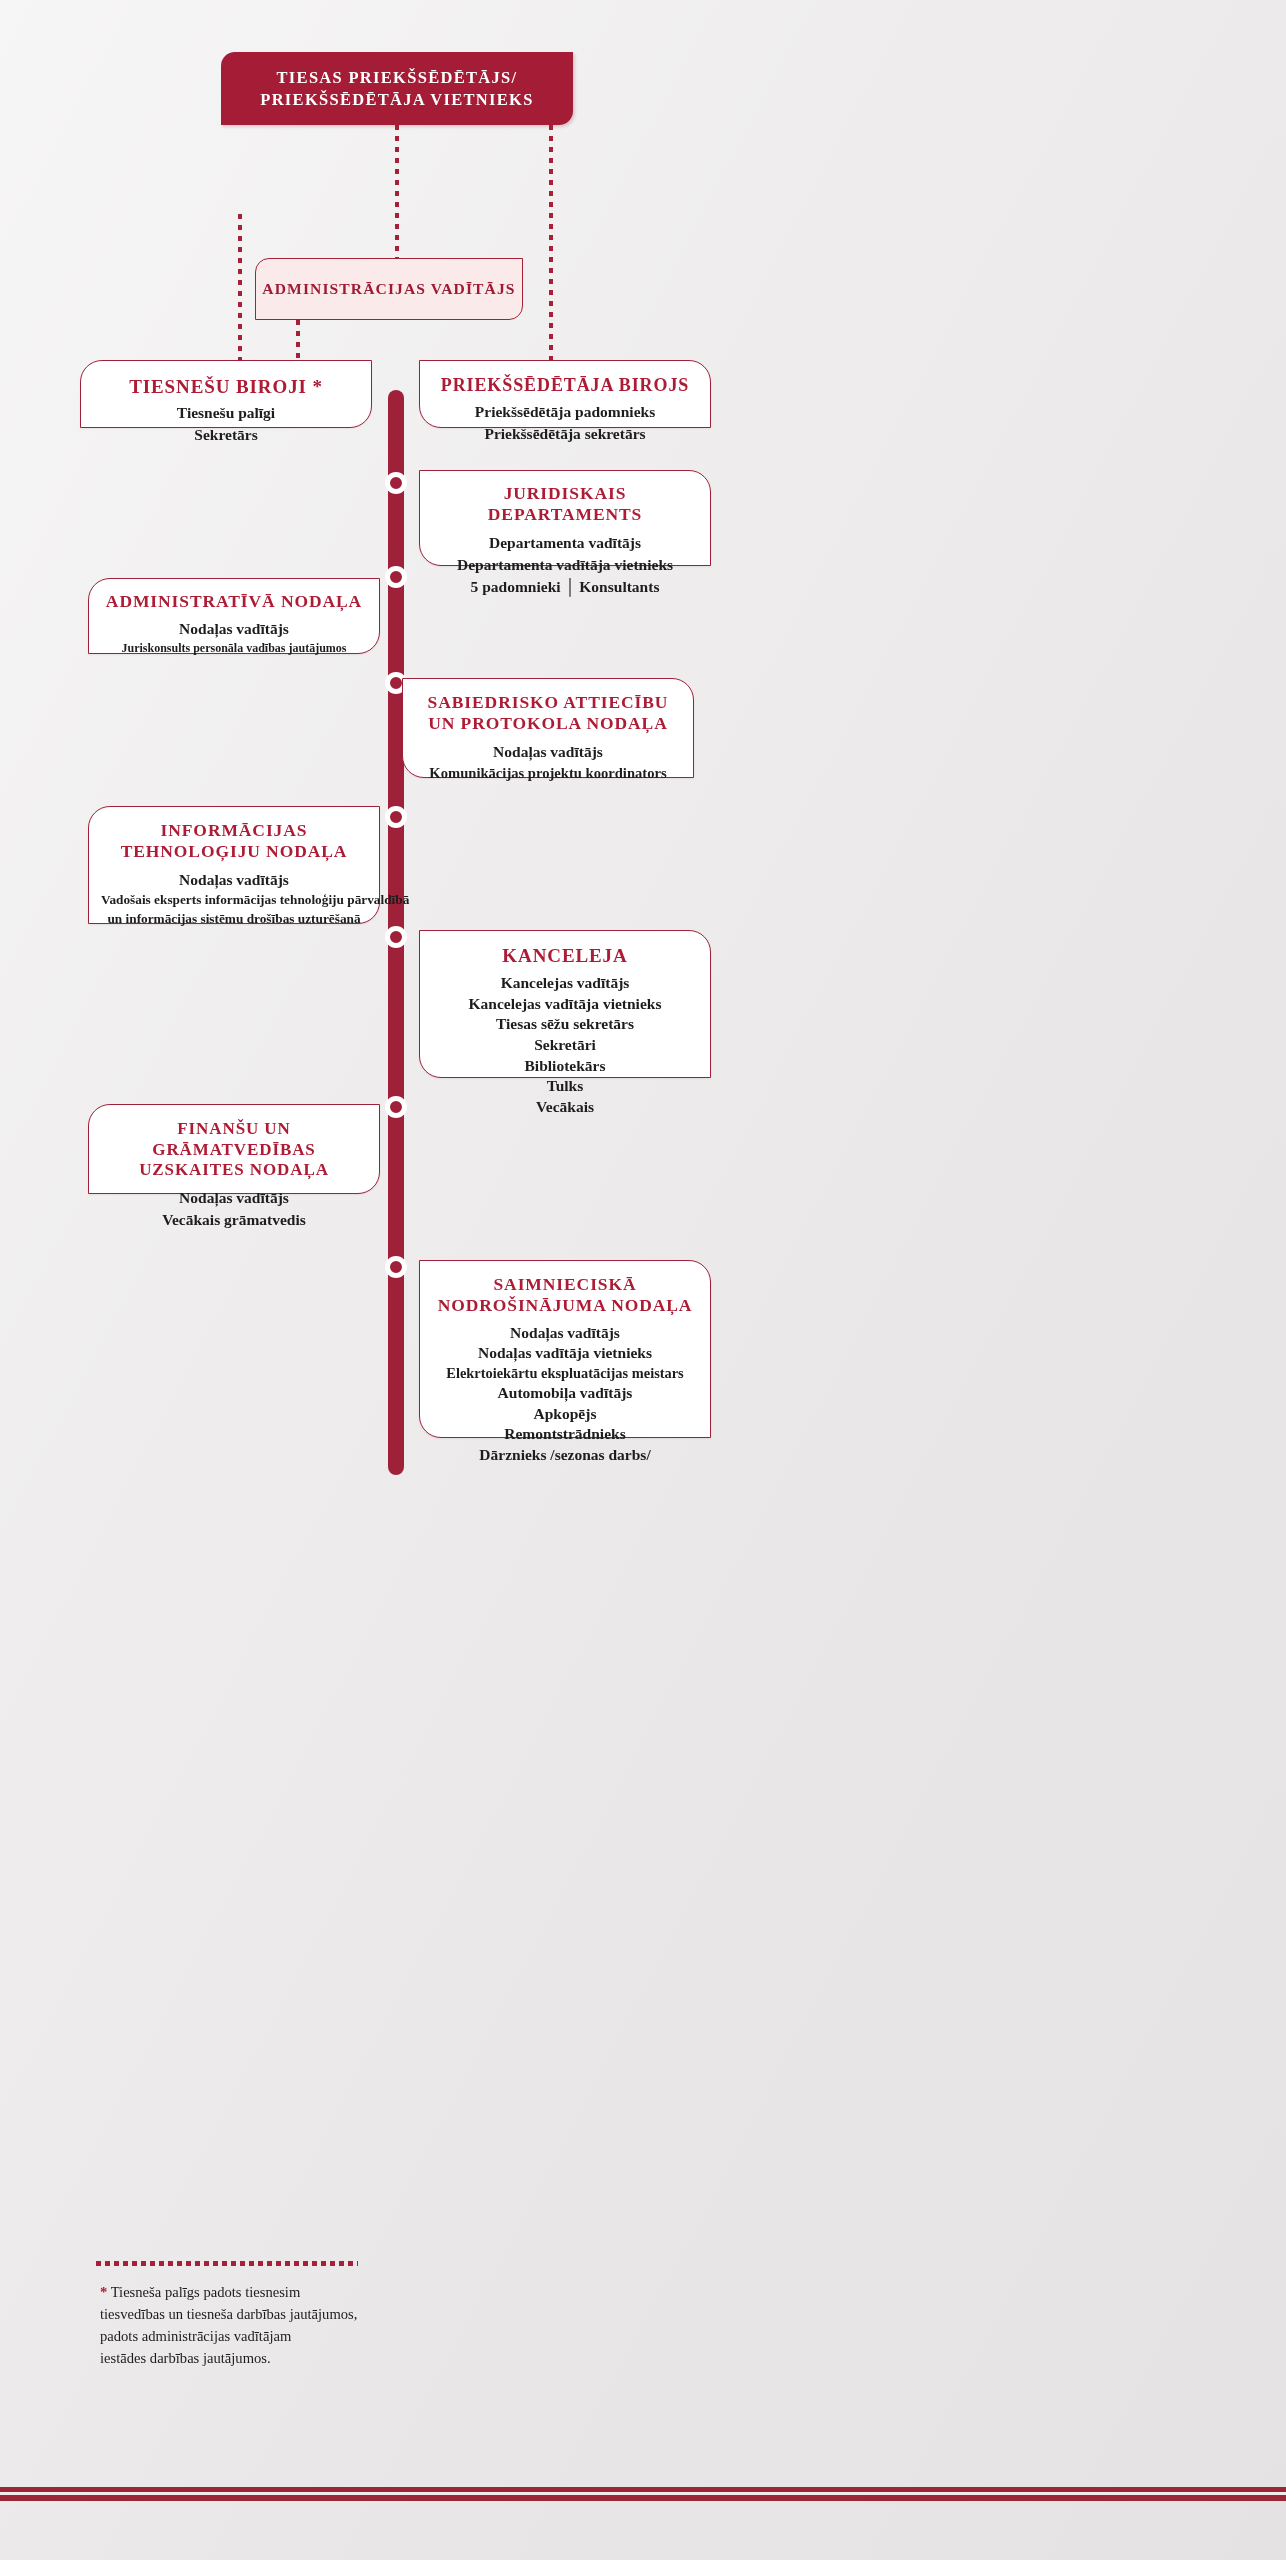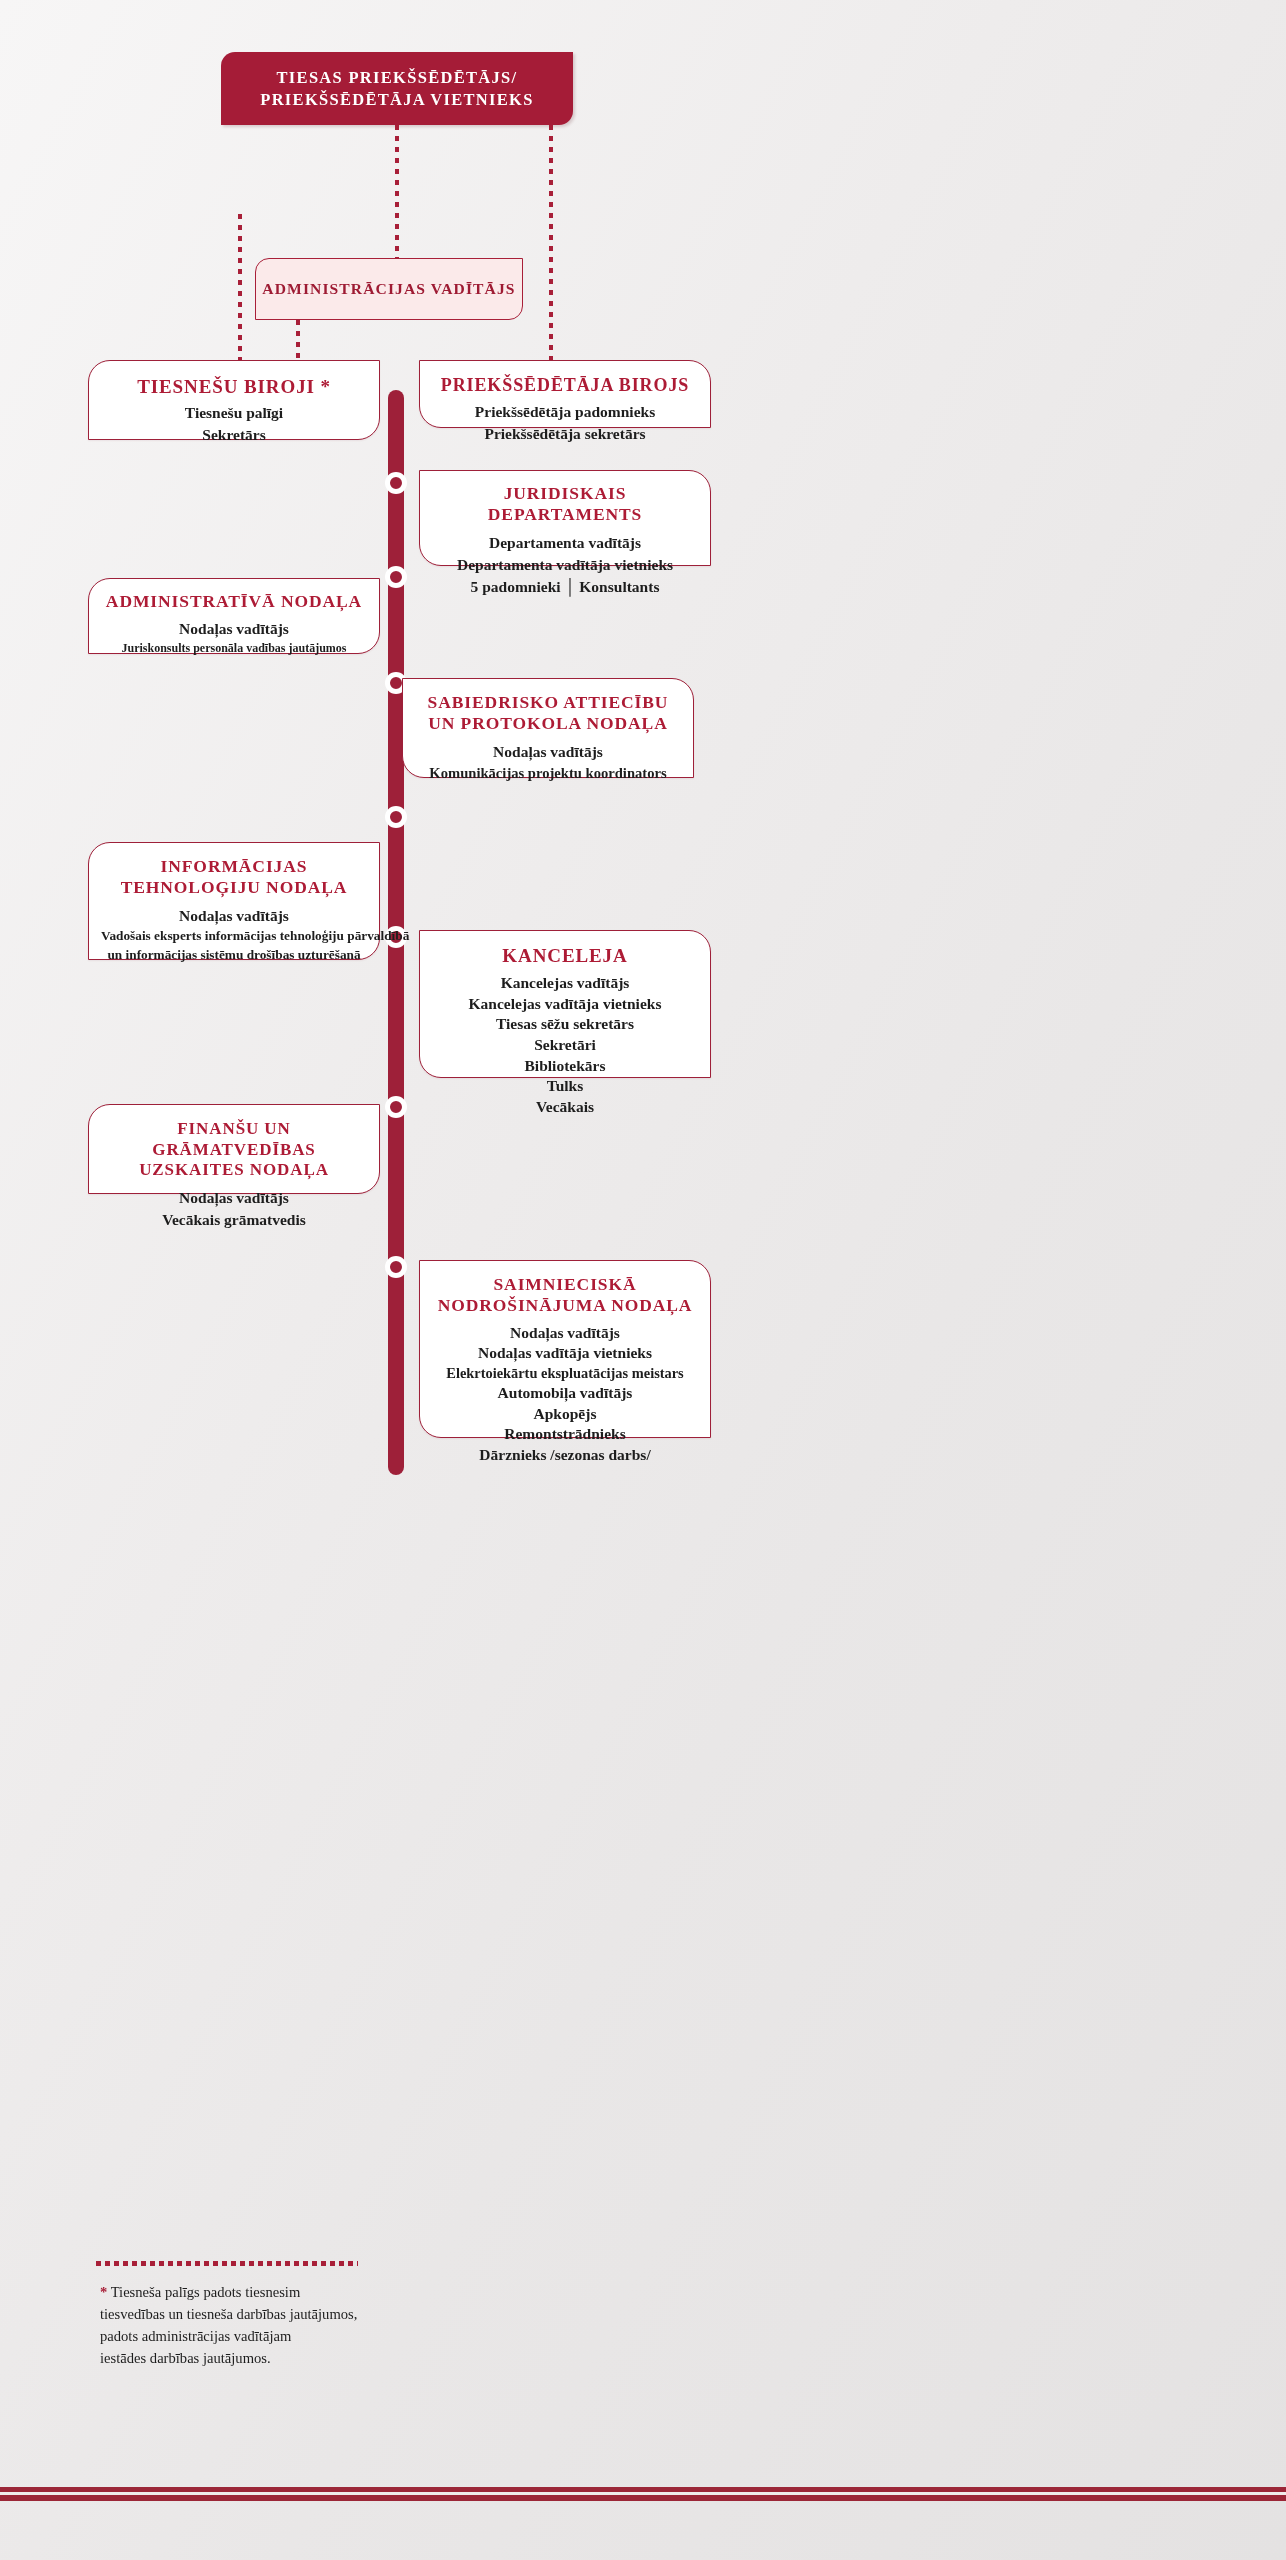--- a/index.html
+++ b/index.html
@@ -184,21 +184,21 @@
 
   <div id="spine"></div>
   <div class="spine-dot" style="top:472px;"></div>
   <div class="spine-dot" style="top:566px;"></div>
   <div class="spine-dot" style="top:672px;"></div>
   <div class="spine-dot" style="top:806px;"></div>
   <div class="spine-dot" style="top:926px;"></div>
   <div class="spine-dot" style="top:1096px;"></div>
   <div class="spine-dot" style="top:1256px;"></div>
 
-  <div class="node r-tl-br" style="left:88px; top:360px; width:292px; height:80px;">
+  <div class="node r-tl-br" style="left:80px; top:360px; width:292px; height:68px;">
     <div class="title">TIESNEŠU BIROJI *</div>
     <div class="lines" style="margin-top:4px;">
       <div>Tiesnešu palīgi</div>
       <div>Sekretārs</div>
     </div>
   </div>
 
   <div class="node r-tr-bl" style="left:419px; top:360px; width:292px; height:68px;">
     <div class="title" style="font-size:18px;">PRIEKŠSĒDĒTĀJA BIROJS</div>
     <div class="lines" style="margin-top:4px;">
@@ -228,21 +228,21 @@
     <div class="title" style="font-size:17.5px;">
       <div>SABIEDRISKO ATTIECĪBU</div>
       <div>UN PROTOKOLA NODAĻA</div>
     </div>
     <div class="lines" style="margin-top:6px;">
       <div>Nodaļas vadītājs</div>
       <div style="font-size:14.6px;">Komunikācijas projektu koordinators</div>
     </div>
   </div>
 
-  <div class="node r-tl-br" style="left:88px; top:806px; width:292px; height:118px; padding-top:13px;margin-top:36px;">
+  <div class="node r-tl-br" style="left:88px; top:806px; width:292px; height:118px; padding-top:13px;">
     <div class="title" style="font-size:17.5px;">
       <div>INFORMĀCIJAS</div>
       <div>TEHNOLOĢIJU NODAĻA</div>
     </div>
     <div class="lines" style="margin-top:6px;">
       <div>Nodaļas vadītājs</div>
       <div style="font-size:13.3px;">Vadošais eksperts informācijas tehnoloģiju pārvaldībā</div>
       <div style="font-size:13.3px;">un informācijas sistēmu drošības uzturēšanā</div>
     </div>
   </div>

